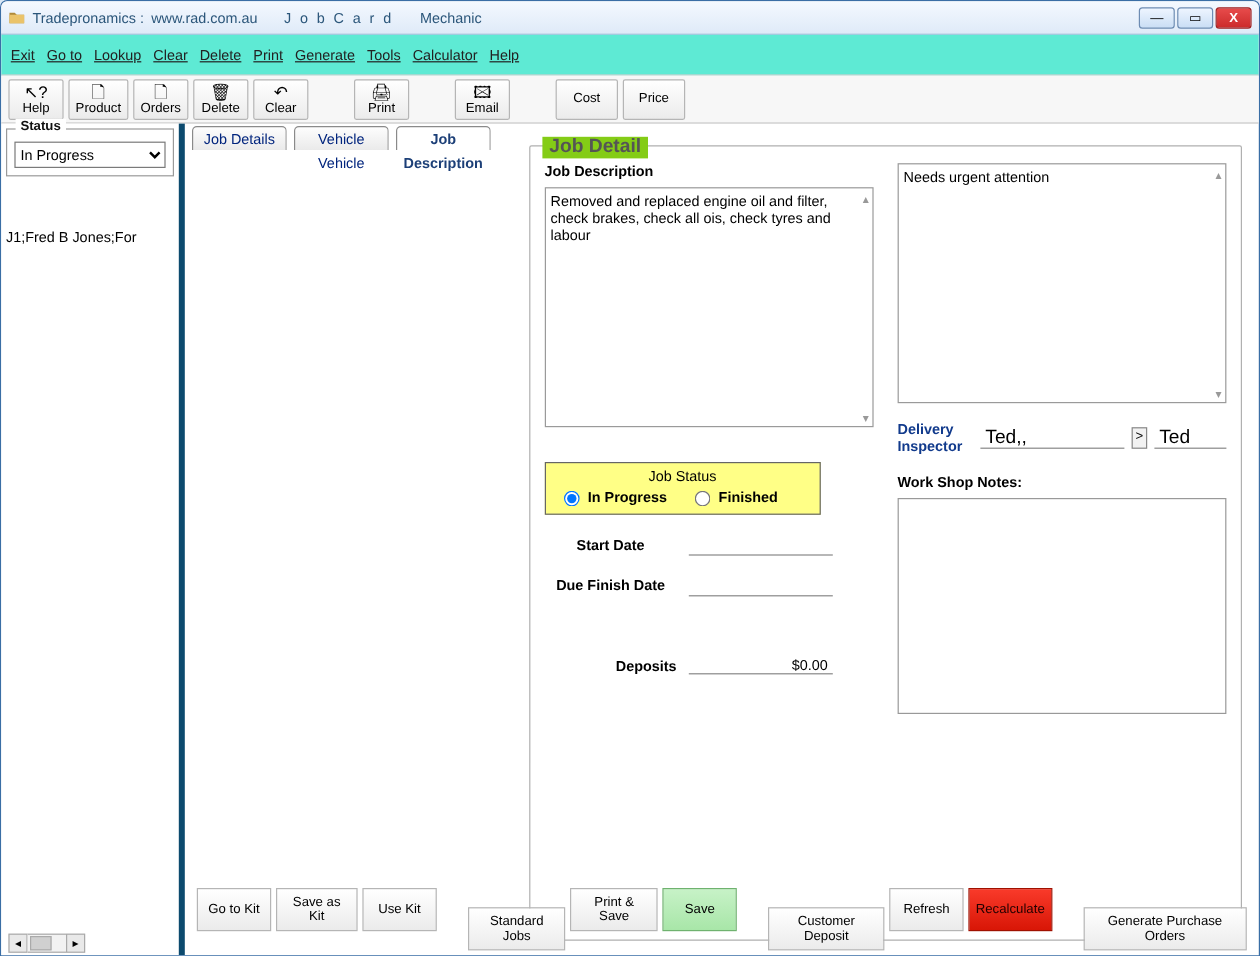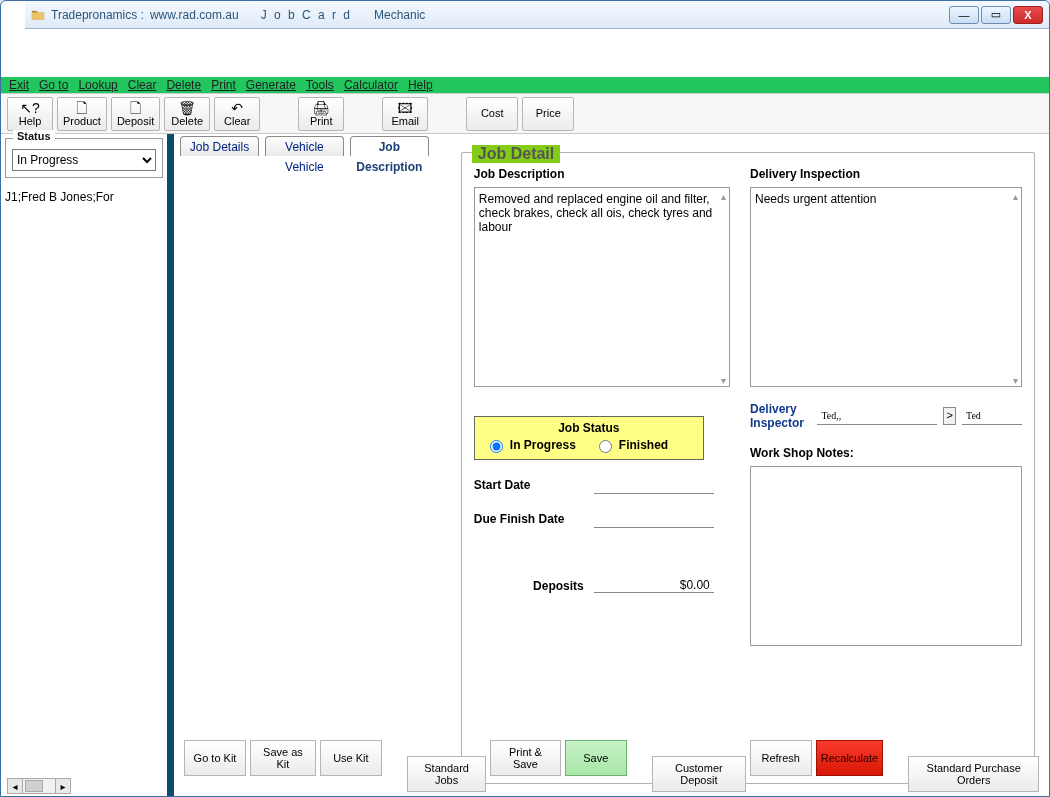--- a/index.html
+++ b/index.html
@@ -1,42 +1,42 @@
 <!DOCTYPE html>
 <html><head>
 <meta charset="utf-8">
 <style>
   * { box-sizing: border-box; }
   html, body { margin:0; padding:0; font-family: "Segoe UI", Tahoma, Arial, sans-serif; font-size: 12px; }
   body { background:#d9e7f5; }
 
   .window { width:1050px; height:797px; margin:0 auto; background:#fff; border:1px solid #3a6ea5; border-radius:6px 6px 0 0; overflow:hidden; display:flex; flex-direction:column; }
 
-  .titlebar { height:28px; background:linear-gradient(to bottom,#f4f9ff,#dfeaf8); border-bottom:1px solid #9bb8da; display:flex; align-items:center; padding:0 6px; gap:6px;margin-left:24px; }
+  .titlebar { height:28px; background:linear-gradient(to bottom,#f4f9ff,#dfeaf8); border-bottom:1px solid #9bb8da; display:flex; align-items:center; padding:0 6px; gap:6px; }
   .titlebar .icon-folder { width:14px; height:14px; }
   .titlebar .title-text { color:#2b567a; font-weight:500; }
   .titlebar .title-spaced { letter-spacing:2px; }
   .titlebar .spacer { flex:1; }
   .winbtns { display:flex; gap:2px; }
   .winbtn { width:30px; height:18px; border:1px solid #6d8cb3; border-radius:3px; background:linear-gradient(to bottom,#eef5ff,#cadef5); display:flex; align-items:center; justify-content:center; font-size:11px; cursor:default; }
   .winbtn.close { background:linear-gradient(to bottom,#e74b4b,#cc2b2b); color:#fff; border-color:#a02020; font-weight:bold; }
 
-  .menubar { height:17px; background:#22c55e; border-bottom:1px solid #cfcfcf; display:flex; align-items:center; padding:0 8px; gap:10px;margin-top:48px; }
+  .menubar { height:34px; background:#5eead4; border-bottom:1px solid #cfcfcf; display:flex; align-items:center; padding:0 8px; gap:10px; }
   .menubar .item { color:#222; cursor:default; }
   .menubar .item .u { text-decoration:underline; }
 
   .toolbar { height:40px; background:#f7f7f7; border-bottom:1px solid #c9c9c9; display:flex; align-items:center; padding:3px 6px; gap:4px; }
   .tbtn { min-width:46px; height:34px; background:linear-gradient(to bottom,#fff,#ebebeb); border:1px solid #b5b5b5; border-radius:2px; display:flex; flex-direction:column; align-items:center; justify-content:center; font-size:11px; cursor:default; padding:0 5px; gap:1px; }
   .tbtn.small { flex-direction:row; min-width:52px; }
   .tbtn .ticon { font-size:14px; line-height:14px; }
   .tbtn .txt { line-height:1; }
 
   .client { flex:1; display:flex; position:relative; }
 
-  .leftcol { width:173px; border-right:7px solid #0c4a6e; display:flex; flex-direction:column; background:#fff; }
+  .leftcol { width:153px; border-right:5px solid #0c4a6e; display:flex; flex-direction:column; background:#fff;gap:32px; }
   .leftcol .group { position:relative; margin:4px 4px 6px 4px; }
   .group-label { position:absolute; top:-8px; left:8px; background:#fff; padding:0 4px; font-size:11px; color:#111; font-weight:600; }
   .leftcol .status-box { border:1px solid #9a9a9a; border-radius:0; padding:10px 6px 6px 6px; }
   .leftcol select { width:100%; height:22px; font-size:12px; border:1px solid #7a7a7a; background:#fff; }
   .leftcol .tree { flex:1; padding:6px 4px; font-size:12px; color:#000000; }
   .leftcol .tree-row { white-space:nowrap; overflow:hidden; text-overflow:clip; }
 
   .rightcol { flex:1; display:flex; flex-direction:row; position:relative; }
 
   .tabs { display:flex; gap:6px; padding:2px 6px 0 6px; }
@@ -51,32 +51,32 @@
   .row { display:flex; gap:20px; }
   .col { flex:1; display:flex; flex-direction:column; gap:4px; }
   .sec-label { font-weight:700; font-size:12px; color:#000; margin-bottom:2px; }
 
   .textarea-wrap { position:relative; }
   textarea { width:100%; height:200px; resize:none; font-family:inherit; font-size:12px; border:1px solid #9a9a9a; padding:4px 16px 4px 4px; background:#fff; }
   .scroll-hint { position:absolute; right:4px; top:4px; color:#999; font-size:10px; }
   .scroll-hint.bot { top:auto; bottom:4px; }
 
   .jobstatus-box { border:1px solid #666; background:#ffff86; padding:4px 10px 6px 10px; width:230px; }
-  .jobstatus-box .hdr { text-align:center; font-weight:700; font-size:12px; margin-bottom:2px; }
+  .jobstatus-box .hdr { text-align:center; font-weight:400; font-size:12px; margin-bottom:2px; }
   .jobstatus-opts { display:flex; gap:18px; align-items:center; }
   .jobstatus-opts label { display:flex; align-items:center; gap:4px; font-size:12px; font-weight:700; cursor:default; }
 
   .fld { display:flex; align-items:center; gap:10px; margin-top:12px; }
-  .fld .lab { width:110px; text-align:left; font-weight:700; }
+  .fld .lab { width:110px; text-align:center; font-weight:700; }
   .fld input[type=text] { width:120px; height:18px; border:none; border-bottom:1px solid #888; padding:0 4px; font-size:12px; background:transparent; text-align:right; }
   .fld .val { width:120px; border-bottom:1px solid #888; text-align:right; padding:0 4px; }
 
   .insp-line { display:flex; align-items:center; gap:6px; margin-top:8px; }
   .insp-line .lab2 { font-weight:700; color:#113a8c; }
-  .insp-line input[type=text] { height:18px; border:none; border-bottom:1px solid #888; background:transparent; padding:0 4px; font-size:10px;font-family:Liberation Serif, serif; }
+  .insp-line input[type=text] { height:18px; border:none; border-bottom:1px solid #888; background:transparent; padding:0 4px; font-size:16px; }
   .gtbtn { width:20px; height:18px; border:1px solid #888; background:#f2f2f2; font-size:11px; text-align:center; line-height:15px; cursor:default; }
 
   textarea.wsn { height:180px; width:100%; border:1px solid #999; }
 
   .bottombar { position:absolute; left:0; right:0; bottom:4px; display:flex; justify-content:flex-end; gap:4px; padding:0 10px; }
   .bbtn { height:36px; min-width:62px; padding:0 8px; border:1px solid #b5b5b5; background:linear-gradient(to bottom,#fff,#ebebeb); font-size:11px; display:flex; align-items:center; justify-content:center; text-align:center; line-height:1.1; cursor:default; }
   .bbtn.multi { flex-direction:column;margin-top:16px; }
   .bbtn.save { background:linear-gradient(to bottom,#c7f2c7,#a8e6a8); border-color:#6fb26f; }
   .bbtn.recalc { background:linear-gradient(to bottom,#f93a2a,#d81606); border-color:#a01000; color:#200; }
 
@@ -126,21 +126,21 @@
     <div class="tbtn">
         <span class="ticon">↖?</span>
         <span class="txt">Help</span>
       </div>
     <div class="tbtn">
         <span class="ticon">🗋</span>
         <span class="txt">Product</span>
       </div>
     <div class="tbtn">
         <span class="ticon">🗋</span>
-        <span class="txt">Deposit</span>
+        <span class="txt">Orders</span>
       </div>
     <div class="tbtn">
         <span class="ticon">🗑</span>
         <span class="txt">Delete</span>
       </div>
     <div class="tbtn">
         <span class="ticon">↶</span>
         <span class="txt">Clear</span>
       </div>
     <div style="width:30px"></div>
@@ -231,21 +231,20 @@
                 <input type="text" value="" style="">
               </div>
               <div style="height:30px"></div>
               <div class="fld">
                 <span class="lab" style="text-align:right">Deposits</span>
                 <span class="val">$0.00</span>
               </div>
             </div>
 
             <div class="col">
-              <div class="sec-label">Delivery Inspection</div>
               <div class="textarea-wrap">
                 <textarea style="">Needs urgent attention</textarea>
                 <span class="scroll-hint">▴</span>
                 <span class="scroll-hint bot">▾</span>
               </div>
 
               <div class="insp-line">
                 <span class="lab2">Delivery Inspector</span>
                 <input type="text" style="width: 120px;" value="Ted,,">
                 <div class="gtbtn">&gt;</div>
@@ -271,19 +270,19 @@
         <div class="bbtn">Print &amp; Save</div>
         <div class="bbtn save">Save</div>
         <div style="width:20px"></div>
         <div class="bbtn multi">
             <span>Customer Deposit</span>
           </div>
         <div class="bbtn">Refresh</div>
         <div class="bbtn recalc">Recalculate</div>
         <div style="width:20px"></div>
         <div class="bbtn multi">
-            <span>Standard Purchase Orders</span>
+            <span>Generate Purchase Orders</span>
           </div>
       </div>
 
     </div>
   </div>
 </div>
 
 </body></html>

